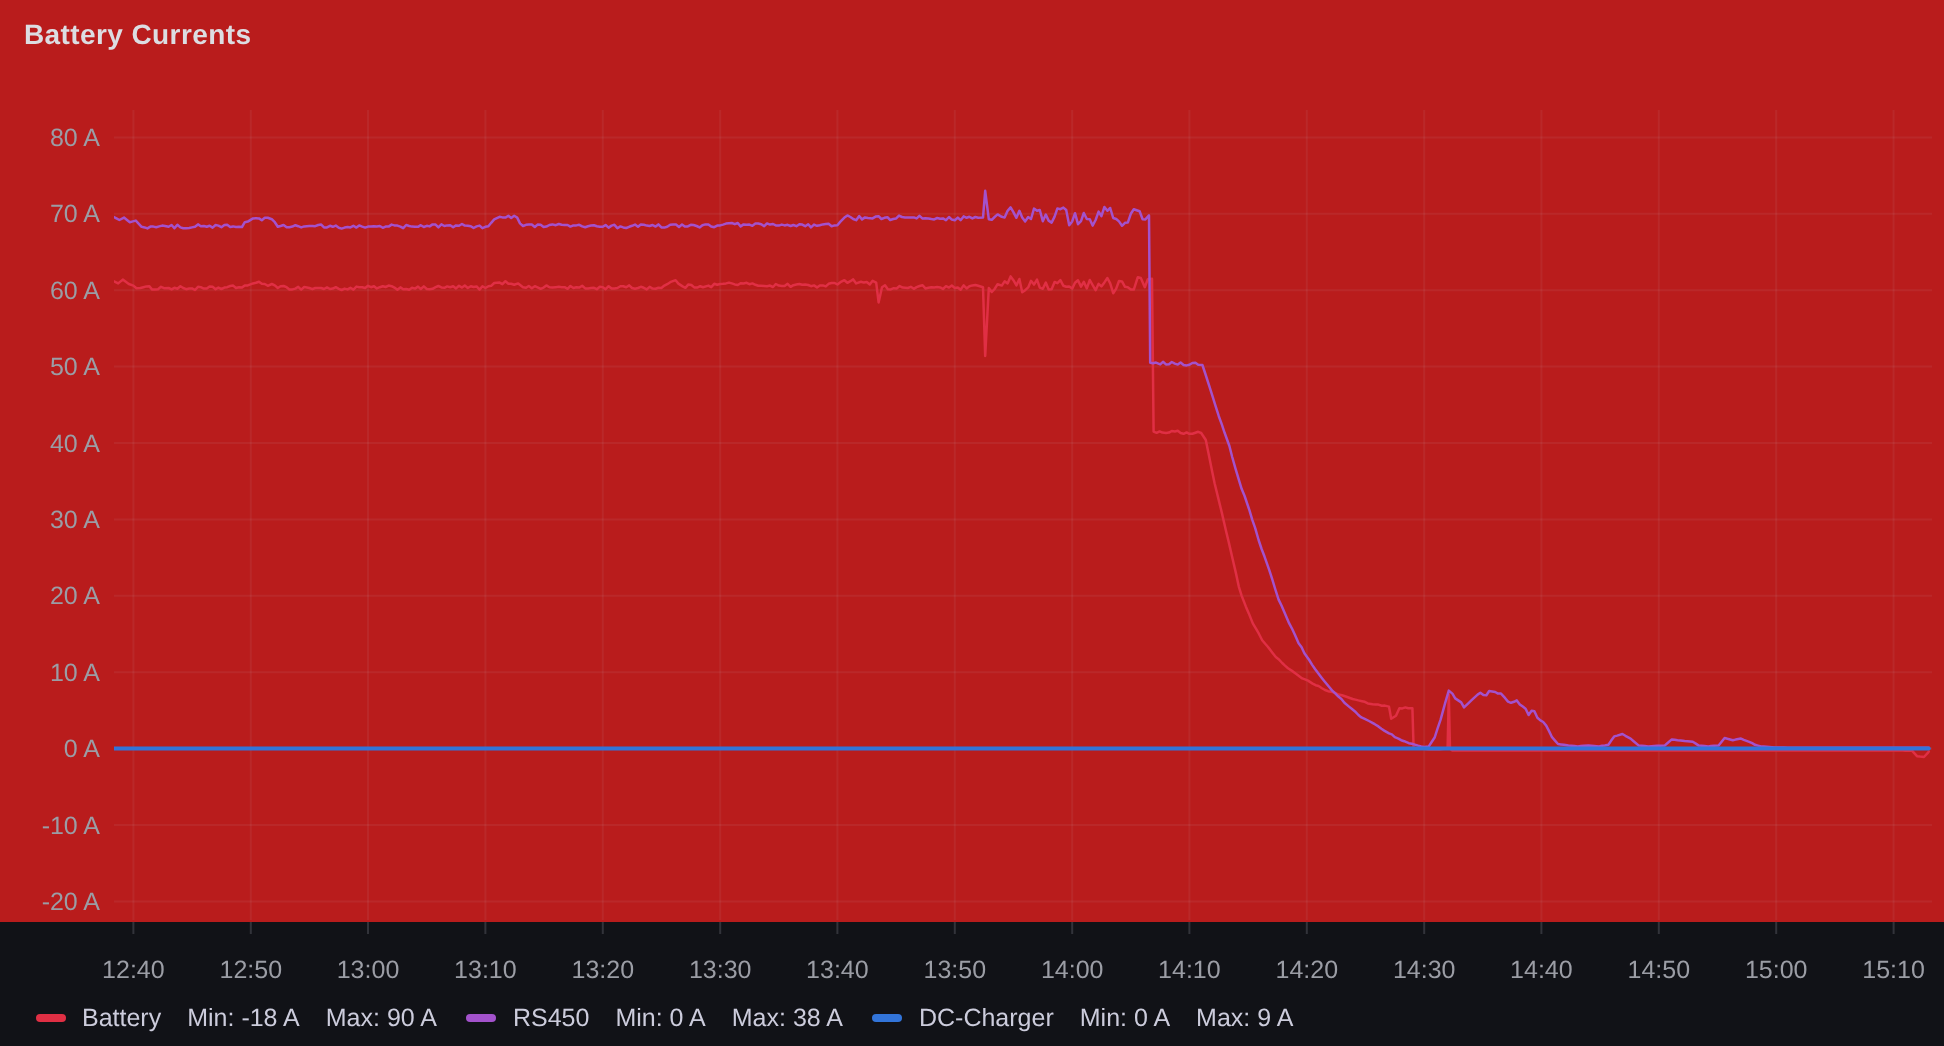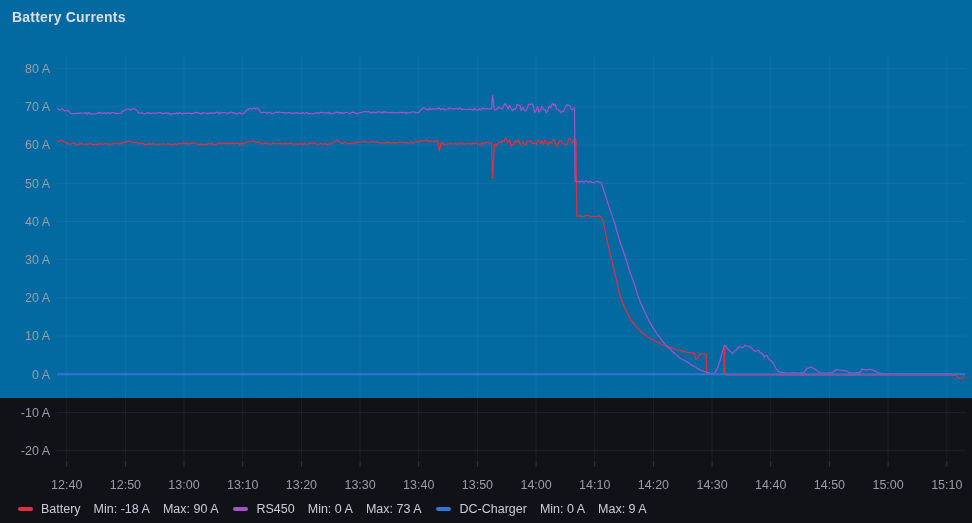--- a/index.html
+++ b/index.html
@@ -1,17 +1,17 @@
 <!DOCTYPE html>
 <html><head>
 <meta charset="utf-8">
 <style>
   html,body{margin:0;padding:0;background:#111217;}
   body{width:972px;height:523px;overflow:hidden;font-family:"Liberation Sans",sans-serif;}
-  .panel{position:relative;width:972px;height:398px;background:#0369a1;text-align:right;}
+  .panel{position:relative;width:972px;height:461px;background:#b91c1c;text-align:right;}
   .panel-header{position:absolute;top:0;left:0;width:100%;height:34px;display:flex;align-items:center;padding-left:12px;box-sizing:border-box;}
   .panel-title{color:#dcdde2;font-size:14px;font-weight:700;letter-spacing:.2px;}
   #chart{position:absolute;top:0;left:0;display:block;}
   .axis-text{fill:#9b9da5;font-size:12.5px;font-family:"Liberation Sans",sans-serif;}
   .legend{position:absolute;left:18px;top:499px;height:20px;display:flex;align-items:center;gap:15px;color:#ccccdc;font-size:12.5px;white-space:nowrap;}
   .legend-item{display:flex;align-items:center;gap:13px;cursor:pointer;}
   .series-head{display:flex;align-items:center;gap:8px;}
   .swatch{display:inline-block;width:15px;height:4.5px;border-radius:2px;}
 </style>
 </head>
@@ -117,21 +117,21 @@
         </span>
         <span>Min: -18 A</span>
         <span>Max: 90 A</span>
       </div>
       <div class="legend-item">
         <span class="series-head">
           <span class="swatch" style="background: rgb(163, 82, 204);"></span>
           <span>RS450</span>
         </span>
         <span>Min: 0 A</span>
-        <span>Max: 73 A</span>
+        <span>Max: 38 A</span>
       </div>
       <div class="legend-item">
         <span class="series-head">
           <span class="swatch" style="background: rgb(50, 116, 217);"></span>
           <span>DC-Charger</span>
         </span>
         <span>Min: 0 A</span>
         <span>Max: 9 A</span>
       </div>
     </div>

